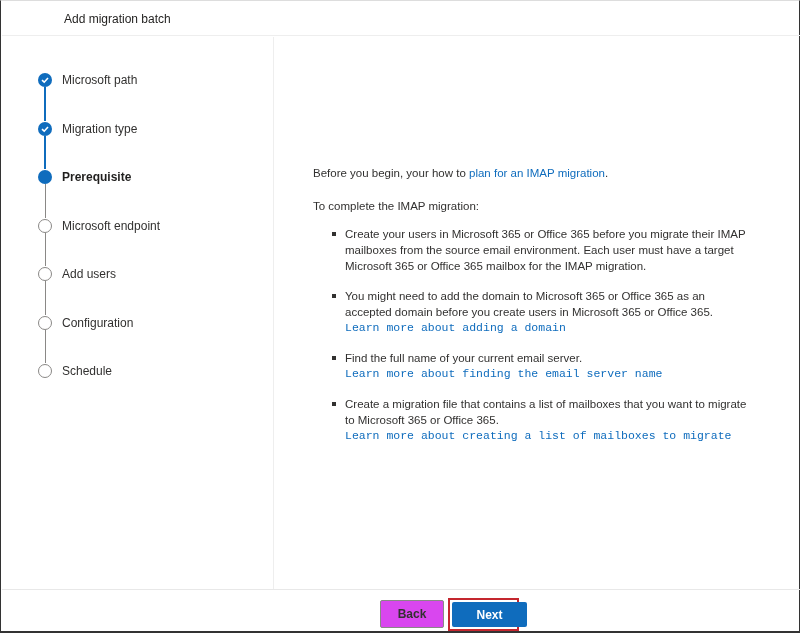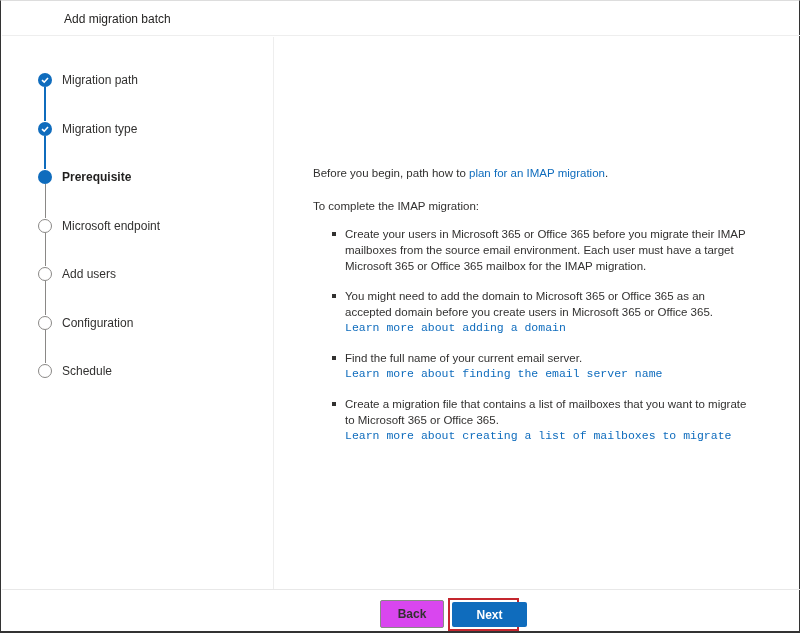--- a/index.html
+++ b/index.html
@@ -79,21 +79,21 @@
     <div class="connector gray" style="top:196px;height:33px;"></div>
     <div class="connector gray" style="top:244px;height:34px;"></div>
     <div class="connector gray" style="top:293px;height:33px;"></div>
 
     <div class="step" style="top:35px;">
       <span class="step-dot done">
         <svg width="10" height="10" viewBox="0 0 10 10">
             <path d="M2 5.2 L4.2 7.2 L8 3" stroke="#fff" stroke-width="1.6" fill="none"></path>
           </svg>
       </span>
-      <span class="step-label">Migration path</span>
+      <span class="step-label">Microsoft path</span>
     </div>
     <div class="step" style="top:84px;">
       <span class="step-dot done">
         <svg width="10" height="10" viewBox="0 0 10 10">
             <path d="M2 5.2 L4.2 7.2 L8 3" stroke="#fff" stroke-width="1.6" fill="none"></path>
           </svg>
       </span>
       <span class="step-label">Migration type</span>
     </div>
     <div class="step" style="top:132px;">
@@ -114,21 +114,21 @@
     </div>
     <div class="step" style="top:326px;text-align:right;">
       <span class="step-dot todo"></span>
       <span class="step-label">Schedule</span>
     </div>
   </div>
 
   <div class="main">
 
     <div class="intro">
-      <span>Before you begin, path how to </span><a class="link" href="#">plan for an IMAP migration</a><span>.</span>
+      <span>Before you begin, your how to </span><a class="link" href="#">plan for an IMAP migration</a><span>.</span>
     </div>
 
     <div class="intro2">To complete the IMAP migration:</div>
 
     <ul class="bullets">
       <li>
         <span>Create your users in Microsoft 365 or Office 365 before you migrate their IMAP mailboxes from the source email environment. Each user must have a target Microsoft 365 or Office 365 mailbox for the IMAP migration.</span>
       </li>
       <li>
         <span>You might need to add the domain to Microsoft 365 or Office 365 as an accepted domain before you create users in Microsoft 365 or Office 365.</span>

